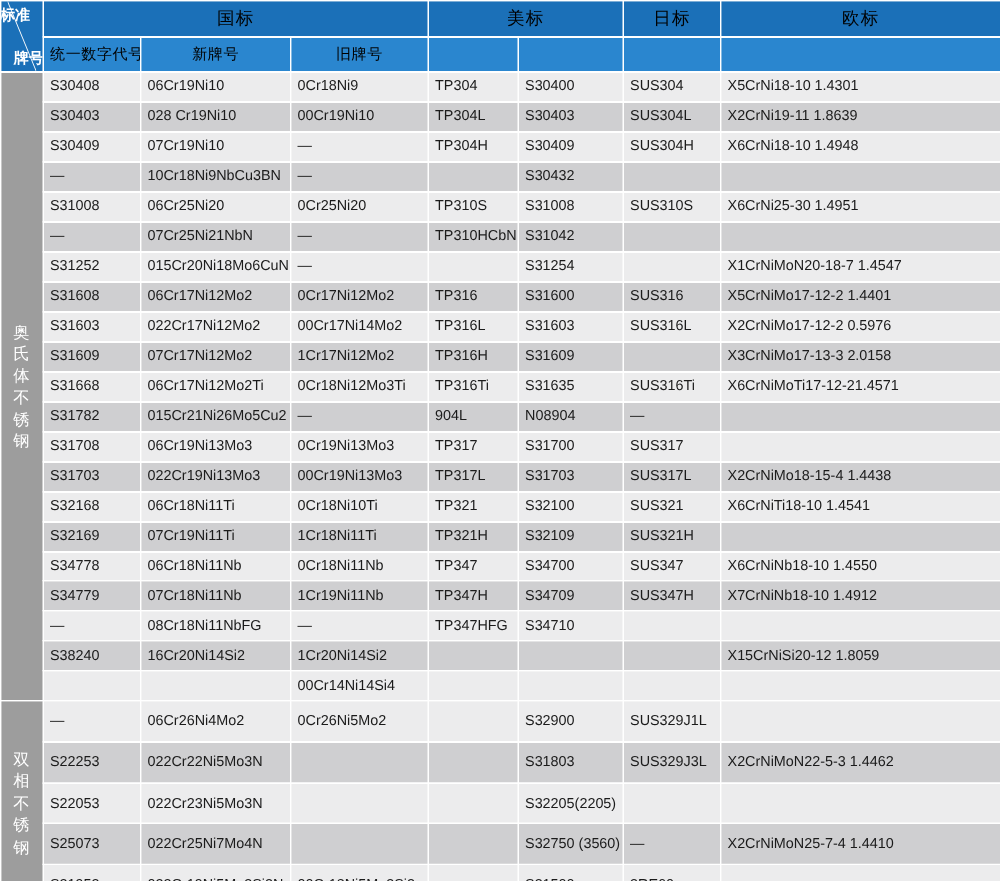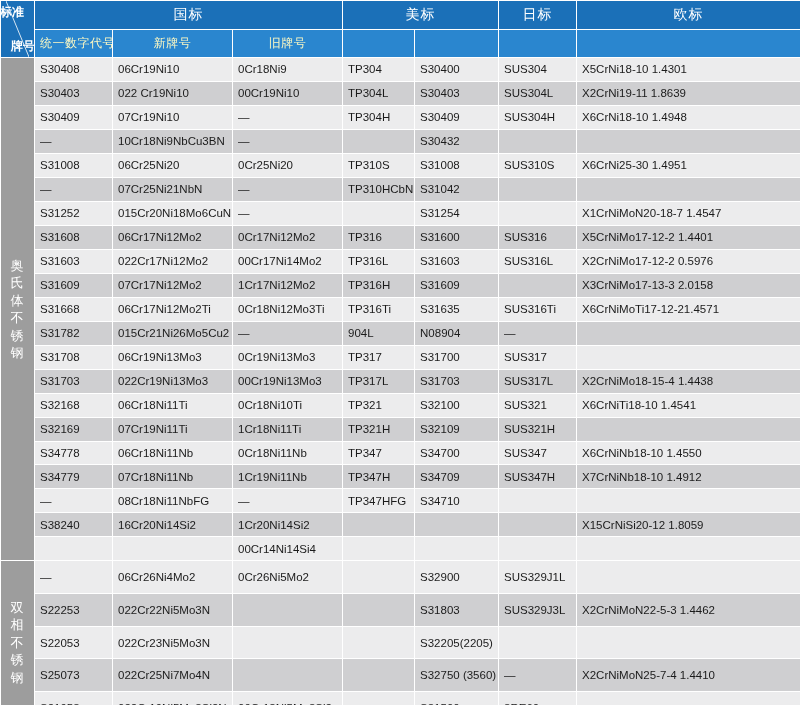--- a/index.html
+++ b/index.html
@@ -31,30 +31,30 @@
   table.grid td, table.grid th {
     border: 1px solid #ffffff;
     padding: 0 5px;
     vertical-align: middle;
     overflow: hidden;
     white-space: nowrap;
   }
   
   .hdr {
     background: #1b70b8;
-    color: #ffffff;
+    color: #000000;
     text-align: center;
     font-size: 14px;
     font-weight: normal;
     letter-spacing: 1px;
     margin-top: 20px;
   }
   .hdr2 {
     background: #2a86cf;
-    color: #fef9c3;
+    color: #000000;
     text-align: center;
     font-size: 12px;
     font-weight: normal;
     letter-spacing: .5px;
   }
   .hdr-corner {
     background: #1b70b8;
     color: #ffffff;
     text-align: center;
     font-size: 12px;
@@ -154,21 +154,21 @@
           <td class="cell lt">S30408</td>
           <td class="cell lt">06Cr19Ni10</td>
           <td class="cell lt">0Cr18Ni9</td>
           <td class="cell lt">TP304</td>
           <td class="cell lt">S30400</td>
           <td class="cell lt">SUS304</td>
           <td class="cell lt">X5CrNi18-10 1.4301</td>
         </tr>
         <tr>
           <td class="cell dk">S30403</td>
-          <td class="cell dk">022 Cr19Ni10</td>
+          <td class="cell dk">028 Cr19Ni10</td>
           <td class="cell dk">00Cr19Ni10</td>
           <td class="cell dk">TP304L</td>
           <td class="cell dk">S30403</td>
           <td class="cell dk">SUS304L</td>
           <td class="cell dk">X2CrNi19-11 1.8639</td>
         </tr>
         <tr>
           <td class="cell lt">S30409</td>
           <td class="cell lt">07Cr19Ni10</td>
           <td class="cell lt">—</td>

